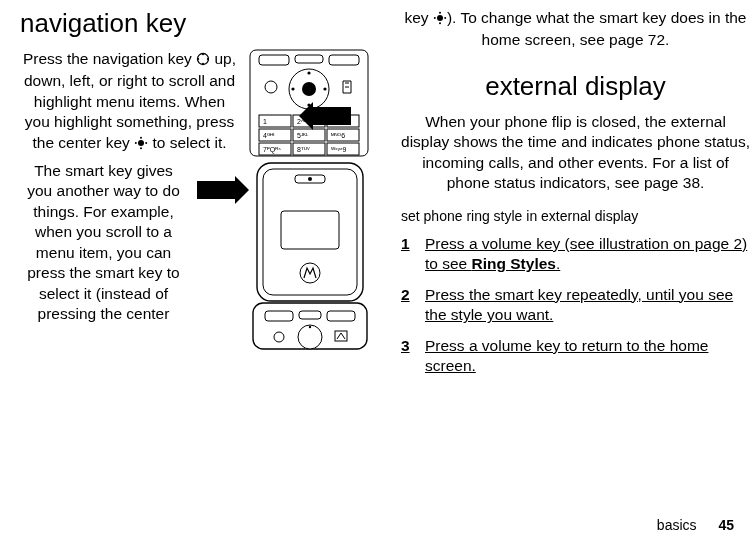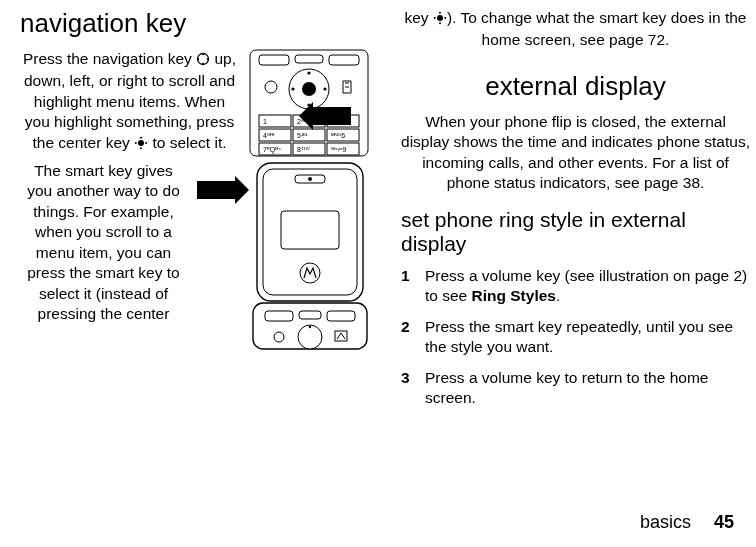--- a/index.html
+++ b/index.html
@@ -21,21 +21,21 @@
     flex: 1;
     min-width: 0;
   }
   h1.section {
     font-size: 26px;
     font-weight: 400;
     font-family: Arial, Helvetica, sans-serif;
     margin-bottom: 10px;
   }
   h2.subsection {
-    font-size: 21px;
+    font-size: 14px;
     font-weight: 400;
     margin: 14px 0 10px 0;
   }
   p.body {
     font-size: 15.5px;
     line-height: 1.32;
     font-weight: 400;
     text-align: center;
   }
   .wrap-block {
@@ -47,40 +47,41 @@
     margin-bottom: 4px;
   }
   .nav-icon, .center-icon {
     display: inline-block;
     vertical-align: -2px;
   }
   ol.steps {
     list-style: none;
     counter-reset: step;
     margin-top: 4px;
+    text-decoration: underline;
   }
   ol.steps > li {
     counter-increment: step;
     display: flex;
     font-size: 15.5px;
     line-height: 1.32;
     margin-bottom: 10px;
   }
   ol.steps > li::before {
     content: counter(step);
     font-weight: 700;
     width: 24px;
     flex-shrink: 0;
   }
   .condensed-bold { font-weight: 700; font-family: "Arial Narrow", Arial, sans-serif; font-stretch: condensed; }
   .footer {
     position: absolute;
     bottom: 14px;
     right: 22px;
-    font-size: 18px;
+    font-size: 14px;
   }
   .footer .pnum { font-weight: 700; margin-left: 18px; }
 
   
   .phone1 {
     width: 120px;
     position: relative;
   }
   .phone1 svg { display:block; }
 

